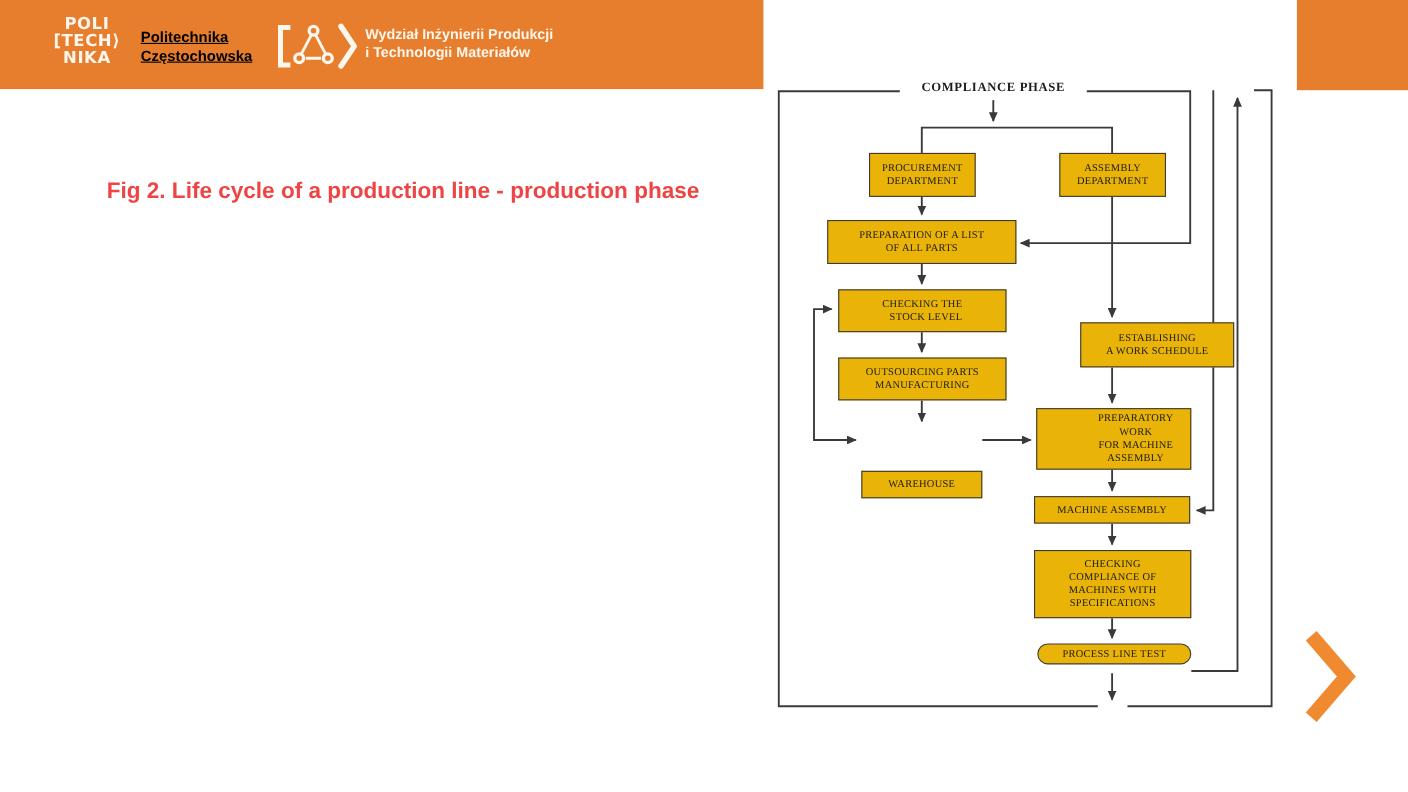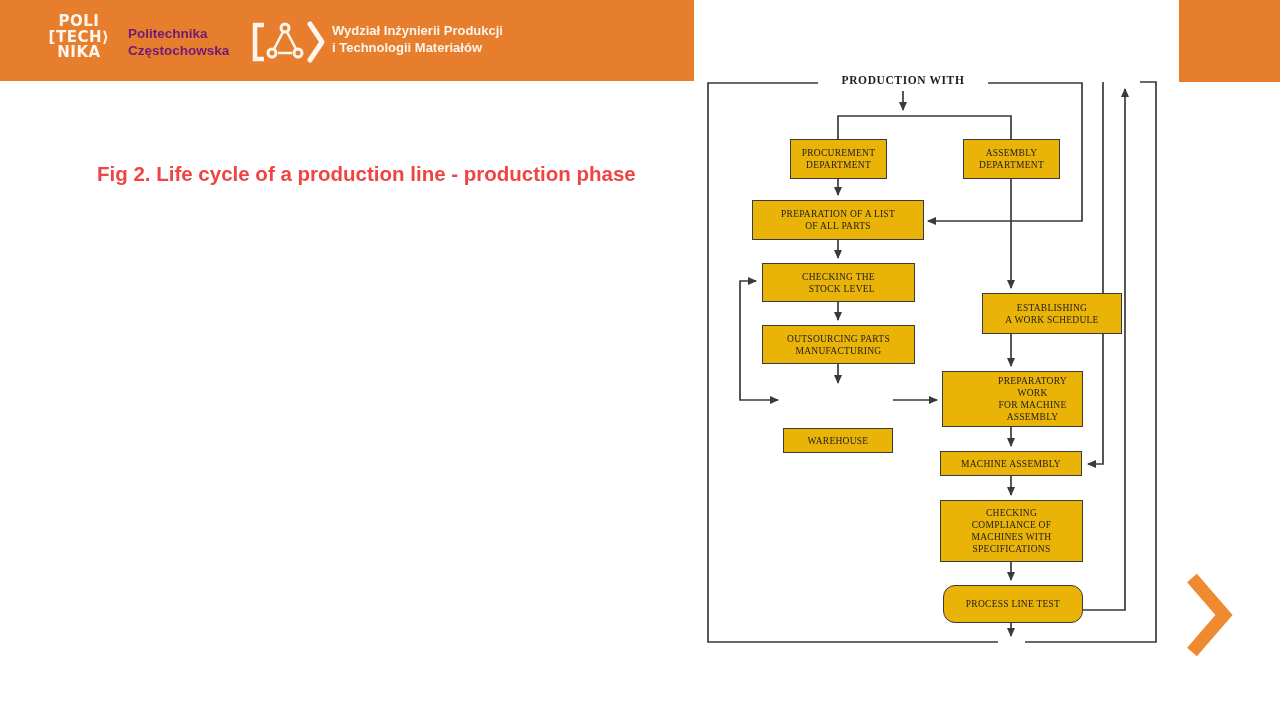--- a/index.html
+++ b/index.html
@@ -4,22 +4,22 @@
 <style>
   html,body{margin:0;padding:0;background:#fff;}
   .stage{position:relative;width:1280px;height:720px;background:#ffffff;overflow:hidden;
          font-family:"Liberation Sans",sans-serif;}
 
   
   .header{position:absolute;left:0;top:0;width:694px;height:81px;background:#E77E2E;}
   .logo{position:absolute;left:44px;top:14px;width:70px;text-align:center;color:#FDF6EC;
         font-family:"DejaVu Sans",sans-serif;font-weight:bold;font-size:15px;line-height:15.5px;
         letter-spacing:0.5px;white-space:pre-line;}
-  .uniname{position:absolute;left:128px;top:25px;color:#701a75;font-weight:bold;
-           font-size:13.5px;line-height:17px;}
+  .uniname{position:absolute;left:128px;top:25px;color:#000000;font-weight:bold;
+           font-size:13.5px;line-height:17px;text-decoration:underline;}
   .facicon{position:absolute;left:250px;top:20px;}
   .facname{position:absolute;left:332px;top:23px;color:#FDF6EC;font-weight:bold;
            font-size:13px;line-height:16.5px;}
 
   .corner-block{position:absolute;left:1179px;top:0;width:101px;height:82px;background:#E77E2E;}
 
   
   .caption{position:absolute;left:97px;top:161px;width:540px;color:#ef4444;
            font-size:20.5px;font-weight:bold;line-height:26px;}
 
@@ -111,21 +111,21 @@
       <path d="M1011,476 V495" marker-end="url(#arr)"></path>
 
       <path d="M1011,562 V580" marker-end="url(#arr)"></path>
 
       <path d="M1083,610 H1125 V89" marker-end="url(#arr)"></path>
 
       <path d="M1011,612 V636" marker-end="url(#arr)"></path>
     </g>
   </svg>
 
-  <div class="ptitle">PRODUCTION WITH</div>
+  <div class="ptitle">COMPLIANCE PHASE</div>
 
   <div class="fbox" style="left:790px;top:139px;width:97px;height:40px;">PROCUREMENT
 DEPARTMENT</div>
   <div class="fbox" style="left:963px;top:139px;width:97px;height:40px;">ASSEMBLY
 DEPARTMENT</div>
   <div class="fbox" style="left:752px;top:200px;width:172px;height:40px;">PREPARATION OF A LIST
 OF ALL PARTS</div>
   <div class="fbox" style="left:762px;top:263px;width:153px;height:39px;text-align:right;">CHECKING THE
 STOCK LEVEL</div>
   <div class="fbox" style="left:942px;top:293px;width:140px;height:41px;margin-left:40px;">ESTABLISHING
@@ -134,19 +134,19 @@
 MANUFACTURING</div>
   <div class="fbox" style="left:783px;top:388px;width:110px;height:25px;margin-top:40px;">WAREHOUSE</div>
   <div class="fbox" style="left:942px;top:371px;width:141px;height:56px;padding-left:40px;">PREPARATORY WORK
 FOR MACHINE
 ASSEMBLY</div>
   <div class="fbox" style="left:940px;top:451px;width:142px;height:25px;">MACHINE ASSEMBLY</div>
   <div class="fbox" style="left:940px;top:500px;width:143px;height:62px;">CHECKING
 COMPLIANCE OF
 MACHINES WITH
 SPECIFICATIONS</div>
-  <div class="fbox" style="left:943px;top:585px;width:140px;height:38px;border-radius:12px;">PROCESS LINE TEST</div>
+  <div class="fbox" style="left:943px;top:585px;width:140px;height:19px;border-radius:12px;">PROCESS LINE TEST</div>
 
   <svg class="chevron" width="52" height="92" viewBox="0 0 52 92">
     <path d="M8,8 L40,45 L8,82" fill="none" stroke="#EF8A31" stroke-width="13" stroke-linejoin="miter"></path>
   </svg>
 
 </div>
 
 </body></html>

